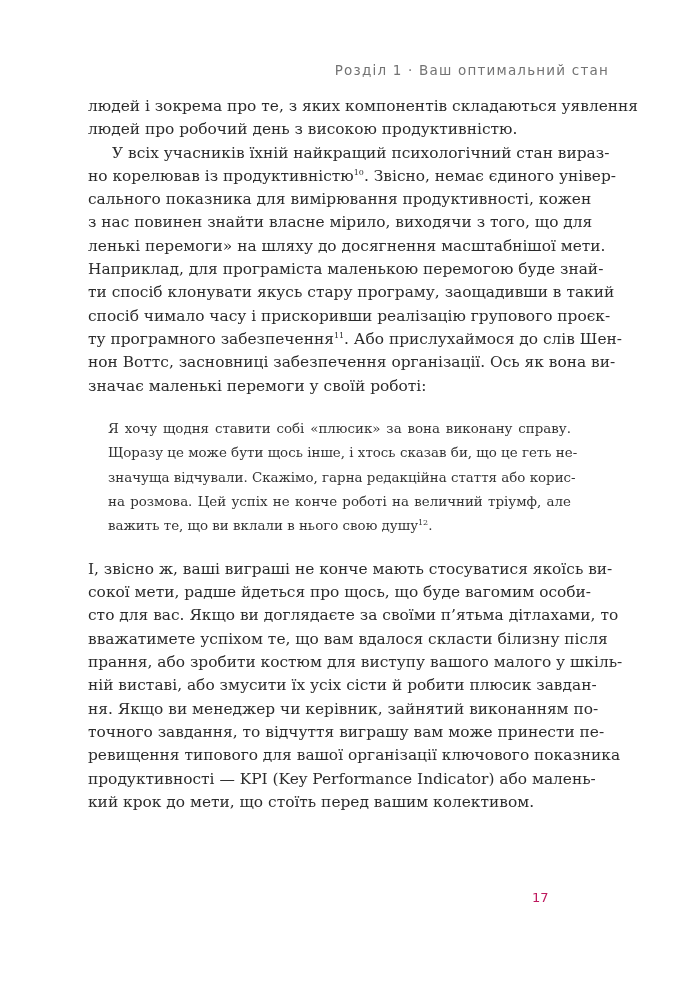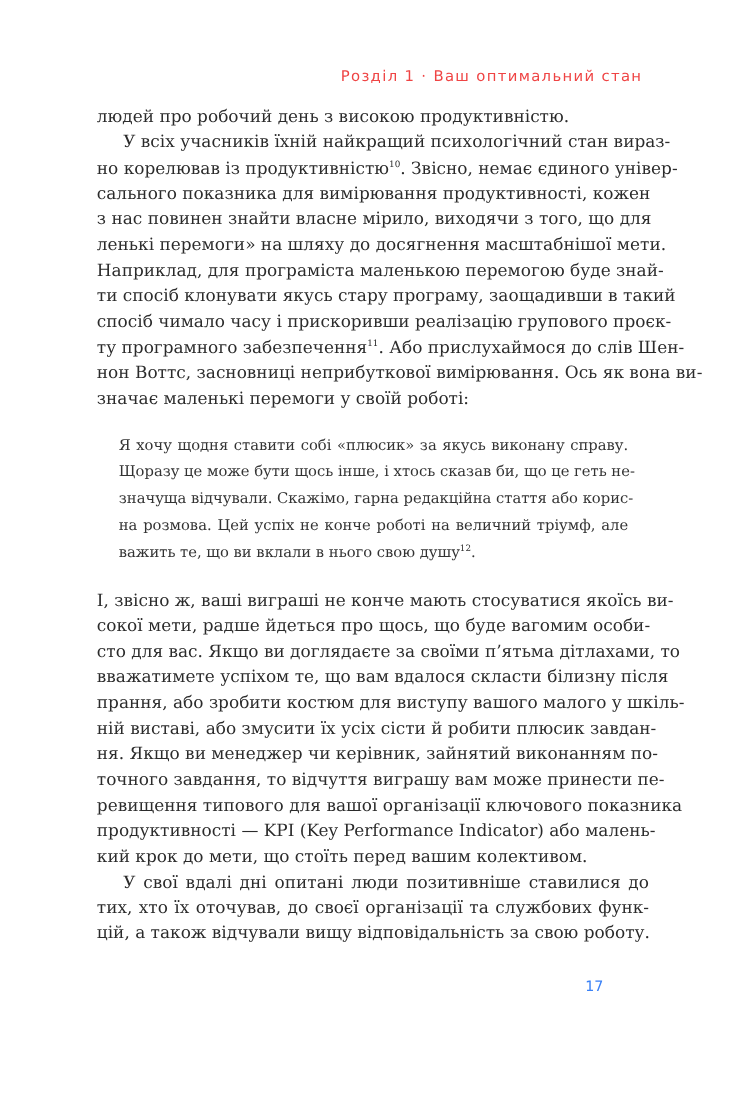--- a/index.html
+++ b/index.html
@@ -10,25 +10,25 @@
     body {
       width: 675px;
       height: 1000px;
       position: relative;
       overflow: hidden;
       color: #2a2a2a;
     }
     .running-head {
       position: absolute;
       top: 62px;
-      right: 91px;
+      right: 66px;
       font-family: "DejaVu Sans", sans-serif;
       font-size: 13.5px;
       letter-spacing: 1.2px;
-      color: #ef4444;
+      color: #737373;
       white-space: nowrap;
     }
     .body-text {
       position: absolute;
       left: 88px;
       top: 95px;
       width: 502px;
       font-family: "DejaVu Serif", serif;
       font-size: 15.4px;
       line-height: 23.3px;
@@ -57,73 +57,69 @@
       font-size: 8px;
       line-height: 0;
       vertical-align: super;
     }
     .page-number {
       position: absolute;
       top: 890px;
       left: 532px;
       font-family: "DejaVu Sans", sans-serif;
       font-size: 13px;
-      color: #3b82f6;
+      color: #be185d;
     }
   </style>
 </head>
 <body>
 
 <div class="running-head">
   <span>Розділ 1 · Ваш оптимальний стан</span>
 </div>
 
 <div class="body-text">
 
   <div>
+    <span class="line">людей і зокрема про те, з яких компонентів складаються уявлення</span>
     <span class="line last">людей про робочий день з високою продуктивністю.</span>
   </div>
 
   <div>
     <span class="line indent">У всіх учасників їхній найкращий психологічний стан вираз-</span>
     <span class="line"><span>но корелював із продуктивністю</span><sup>10</sup><span>. Звісно, немає єдиного універ-</span></span>
     <span class="line">сального показника для вимірювання продуктивності, кожен</span>
     <span class="line">з нас повинен знайти власне мірило, виходячи з того, що для</span>
     <span class="line">ленькі перемоги» на шляху до досягнення масштабнішої мети.</span>
     <span class="line">Наприклад, для програміста маленькою перемогою буде знай-</span>
     <span class="line">ти спосіб клонувати якусь стару програму, заощадивши в такий</span>
     <span class="line">спосіб чимало часу і прискоривши реалізацію групового проєк-</span>
     <span class="line"><span>ту програмного забезпечення</span><sup>11</sup><span>. Або прислухаймося до слів Шен-</span></span>
-    <span class="line">нон Воттс, засновниці неприбуткової вимірювання. Ось як вона ви-</span>
+    <span class="line">нон Воттс, засновниці забезпечення організації. Ось як вона ви-</span>
     <span class="line last">значає маленькі перемоги у своїй роботі:</span>
   </div>
 
   <div class="quote">
-    <span class="line">Я хочу щодня ставити собі «плюсик» за якусь виконану справу.</span>
+    <span class="line">Я хочу щодня ставити собі «плюсик» за вона виконану справу.</span>
     <span class="line">Щоразу це може бути щось інше, і хтось сказав би, що це геть не-</span>
     <span class="line">значуща відчували. Скажімо, гарна редакційна стаття або корис-</span>
     <span class="line">на розмова. Цей успіх не конче роботі на величний тріумф, але</span>
     <span class="line last"><span>важить те, що ви вклали в нього свою душу</span><sup>12</sup><span>.</span></span>
   </div>
 
   <div>
     <span class="line">І, звісно ж, ваші виграші не конче мають стосуватися якоїсь ви-</span>
     <span class="line">сокої мети, радше йдеться про щось, що буде вагомим особи-</span>
     <span class="line">сто для вас. Якщо ви доглядаєте за своїми п’ятьма дітлахами, то</span>
     <span class="line">вважатимете успіхом те, що вам вдалося скласти білизну після</span>
     <span class="line">прання, або зробити костюм для виступу вашого малого у шкіль-</span>
     <span class="line">ній виставі, або змусити їх усіх сісти й робити плюсик завдан-</span>
     <span class="line">ня. Якщо ви менеджер чи керівник, зайнятий виконанням по-</span>
     <span class="line">точного завдання, то відчуття виграшу вам може принести пе-</span>
     <span class="line">ревищення типового для вашої організації ключового показника</span>
     <span class="line">продуктивності — KPI (Key Performance Indicator) або малень-</span>
     <span class="line last">кий крок до мети, що стоїть перед вашим колективом.</span>
   </div>
 
-  <div>
-    <span class="line indent">У свої вдалі дні опитані люди позитивніше ставилися до</span>
-    <span class="line">тих, хто їх оточував, до своєї організації та службових функ-</span>
-    <span class="line">цій, а також відчували вищу відповідальність за свою роботу.</span>
-  </div>
 
 </div>
 
 <div class="page-number">17</div>
 
 </body></html>

